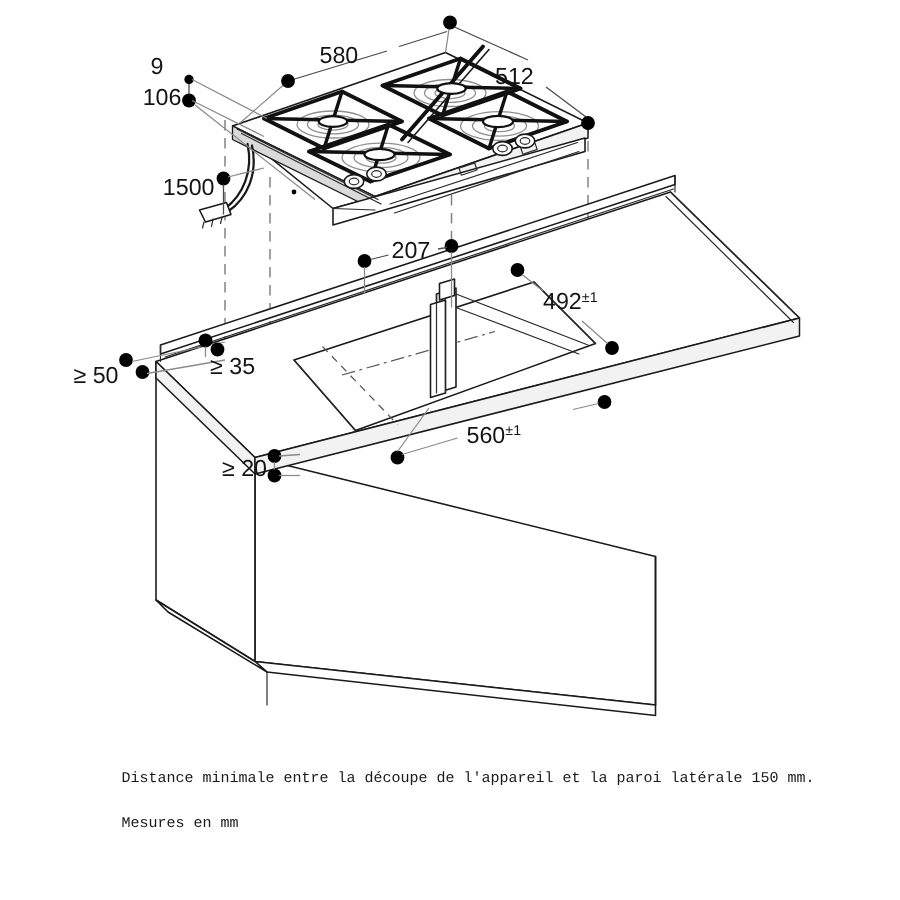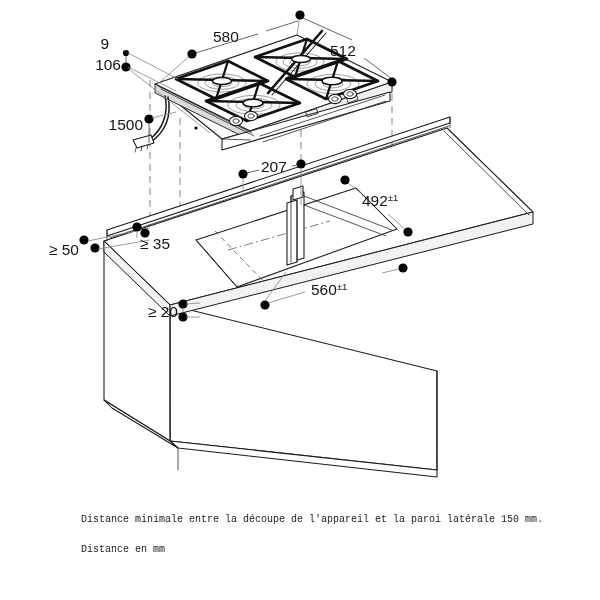--- a/index.html
+++ b/index.html
@@ -392,15 +392,15 @@
       <line class="leader" x1="183" y1="308" x2="183" y2="313"></line>
       <line class="leader" x1="186" y1="304" x2="200" y2="303"></line>
       <line class="leader" x1="186" y1="317" x2="200" y2="317"></line>
       <text class="dim-text" x="178" y="317" text-anchor="end">≥ 20</text>
     </g>
 
   </svg>
 
   <div class="caption" id="caption-main">Distance minimale entre la découpe de l'appareil et la paroi latérale 150 mm.</div>
 
-  <div class="caption" id="caption-units">Distance en mm</div>
+  <div class="caption" id="caption-units">Mesures en mm</div>
 
 </div>
 
 </body></html>

